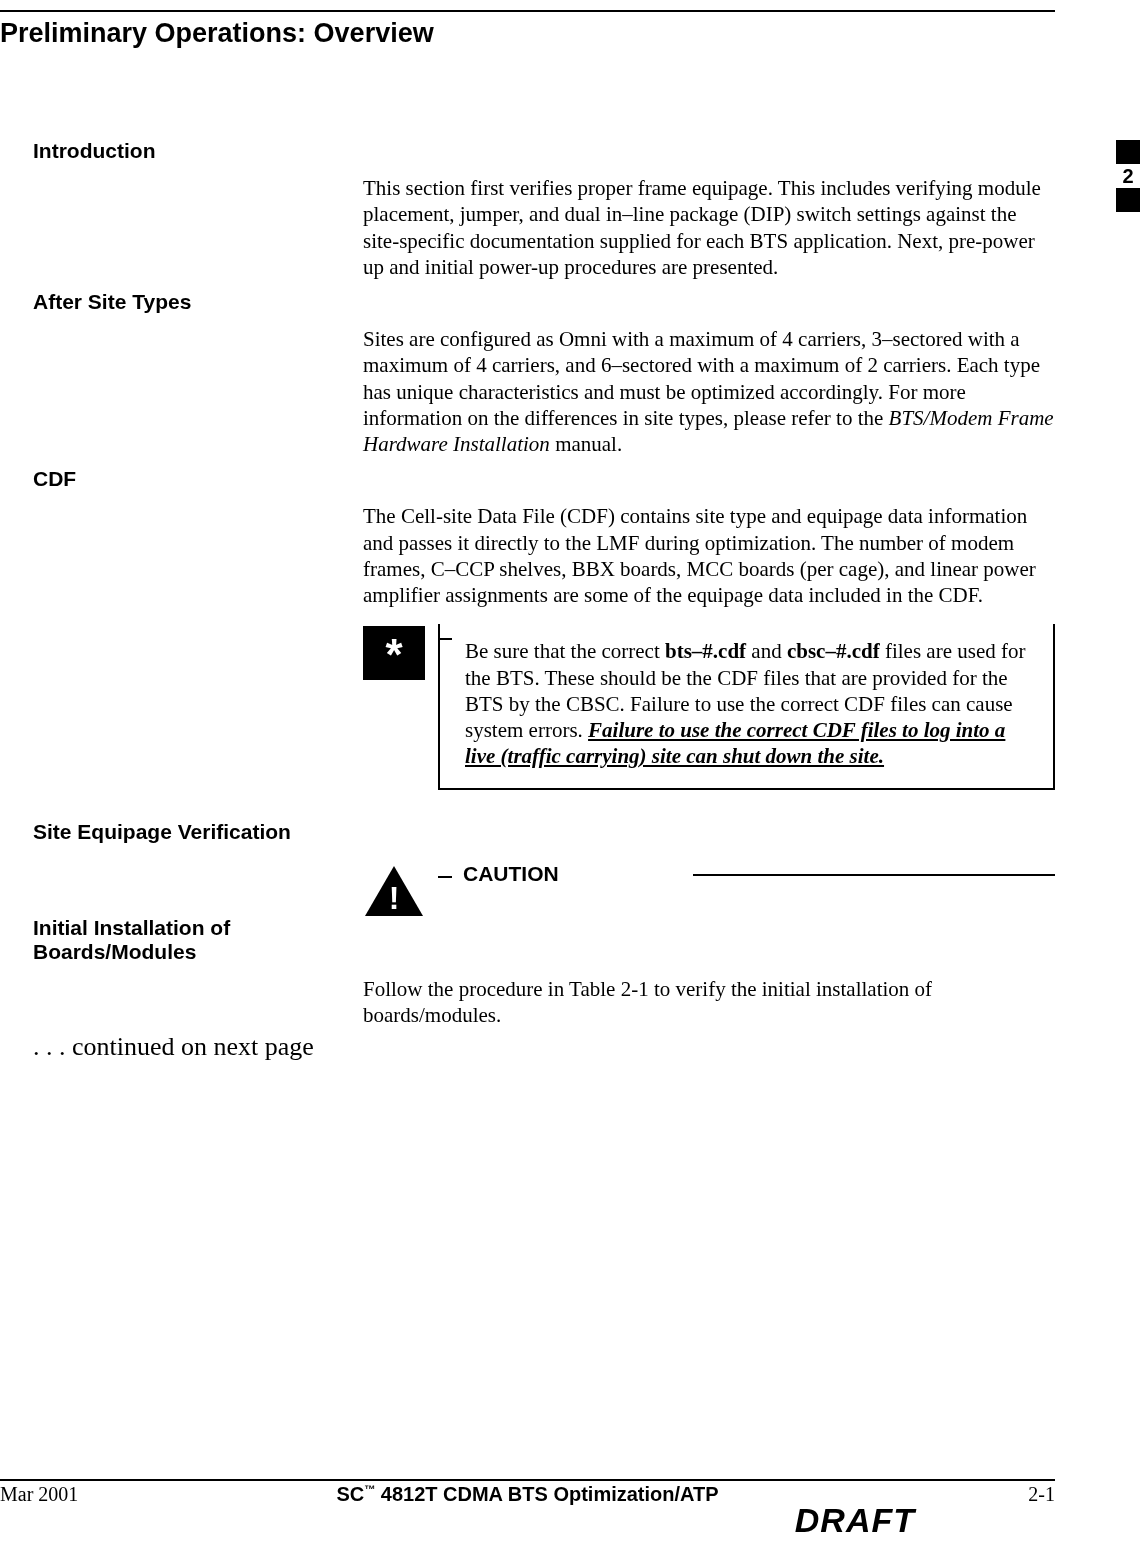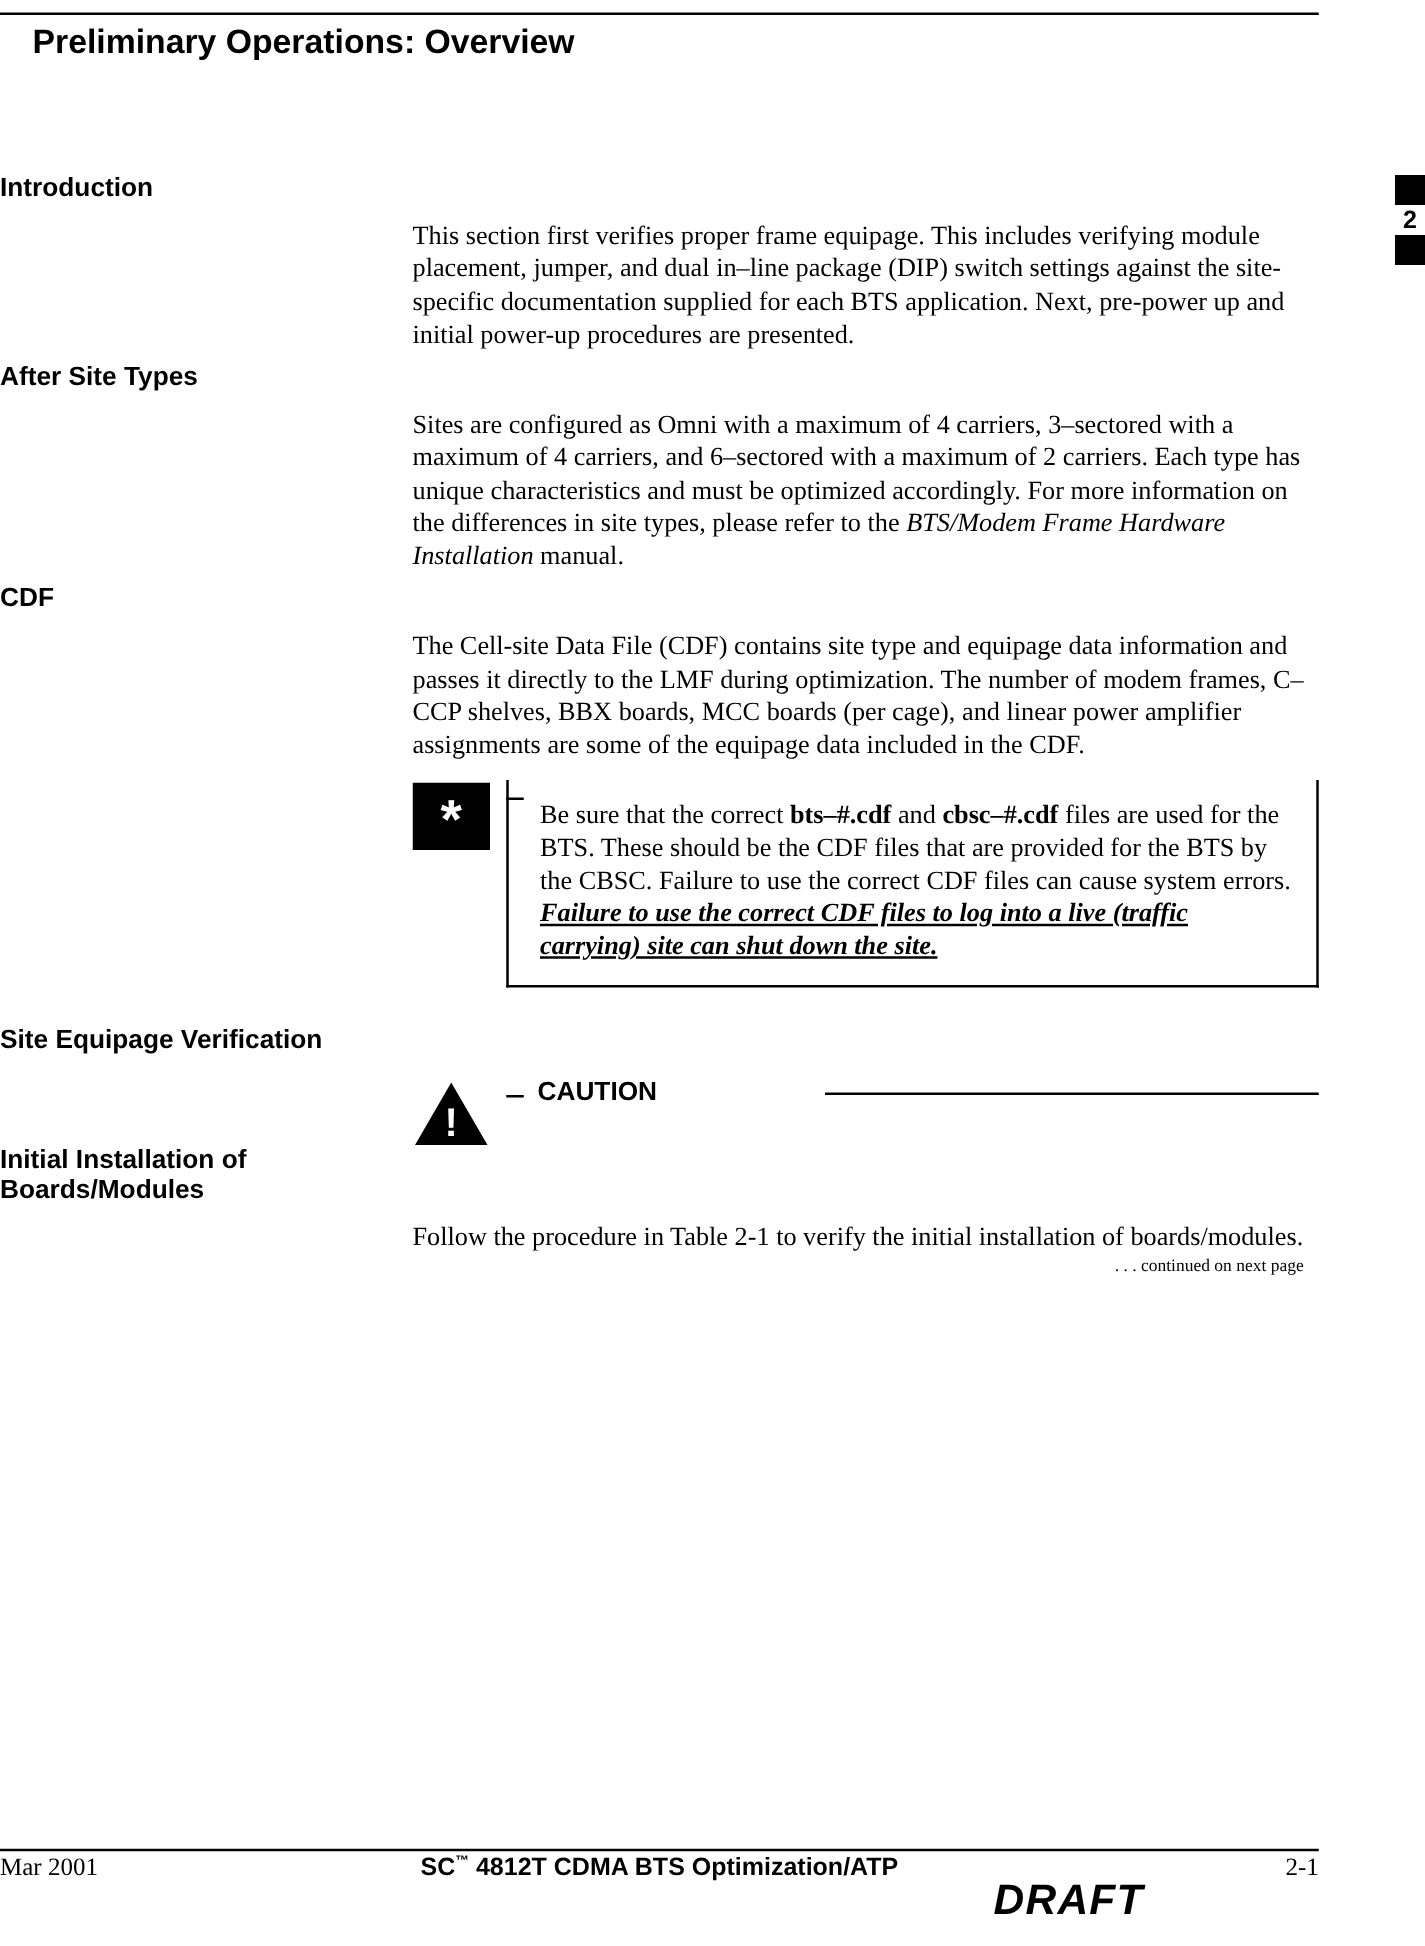--- a/index.html
+++ b/index.html
@@ -17,29 +17,29 @@
     position: relative;
     width: 1140px;
     height: 1557px;
     box-sizing: border-box;
     padding: 10px 85px 0 0;
   }
   .title-block {
     border-top: 2px solid #000;
     margin-top: 0px;
     padding-top: 6px;
-    padding-left: 26px;
   }
   .title {
     font-family: Arial, Helvetica, sans-serif;
     font-weight: bold;
     font-size: 27px;
   }
   .content {
     margin-top: 90px;
+    padding-left: 33px;
   }
   .section-heading {
     font-family: Arial, Helvetica, sans-serif;
     font-weight: bold;
     font-size: 21px;
     margin: 0;
     margin-top: 10px;
   }
   .body-col {
     margin-left: 330px;
@@ -111,24 +111,23 @@
   }
   .tab-num {
     width: 24px;
     text-align: center;
     font-family: Arial, Helvetica, sans-serif;
     font-weight: bold;
     font-size: 20px;
     line-height: 24px;
   }
   .continued {
-    text-align: right;
-    font-size: 14px;
+    font-size: 26px;
     margin-top: 4px;
-    margin-right: 12px;
+    margin-right: 0px;
   }
   .footer {
     position: absolute;
     left: 0;
     right: 85px;
     bottom: 44px;
   }
   .footer-rule {
     border-top: 2px solid #000;
     margin-bottom: 2px;

